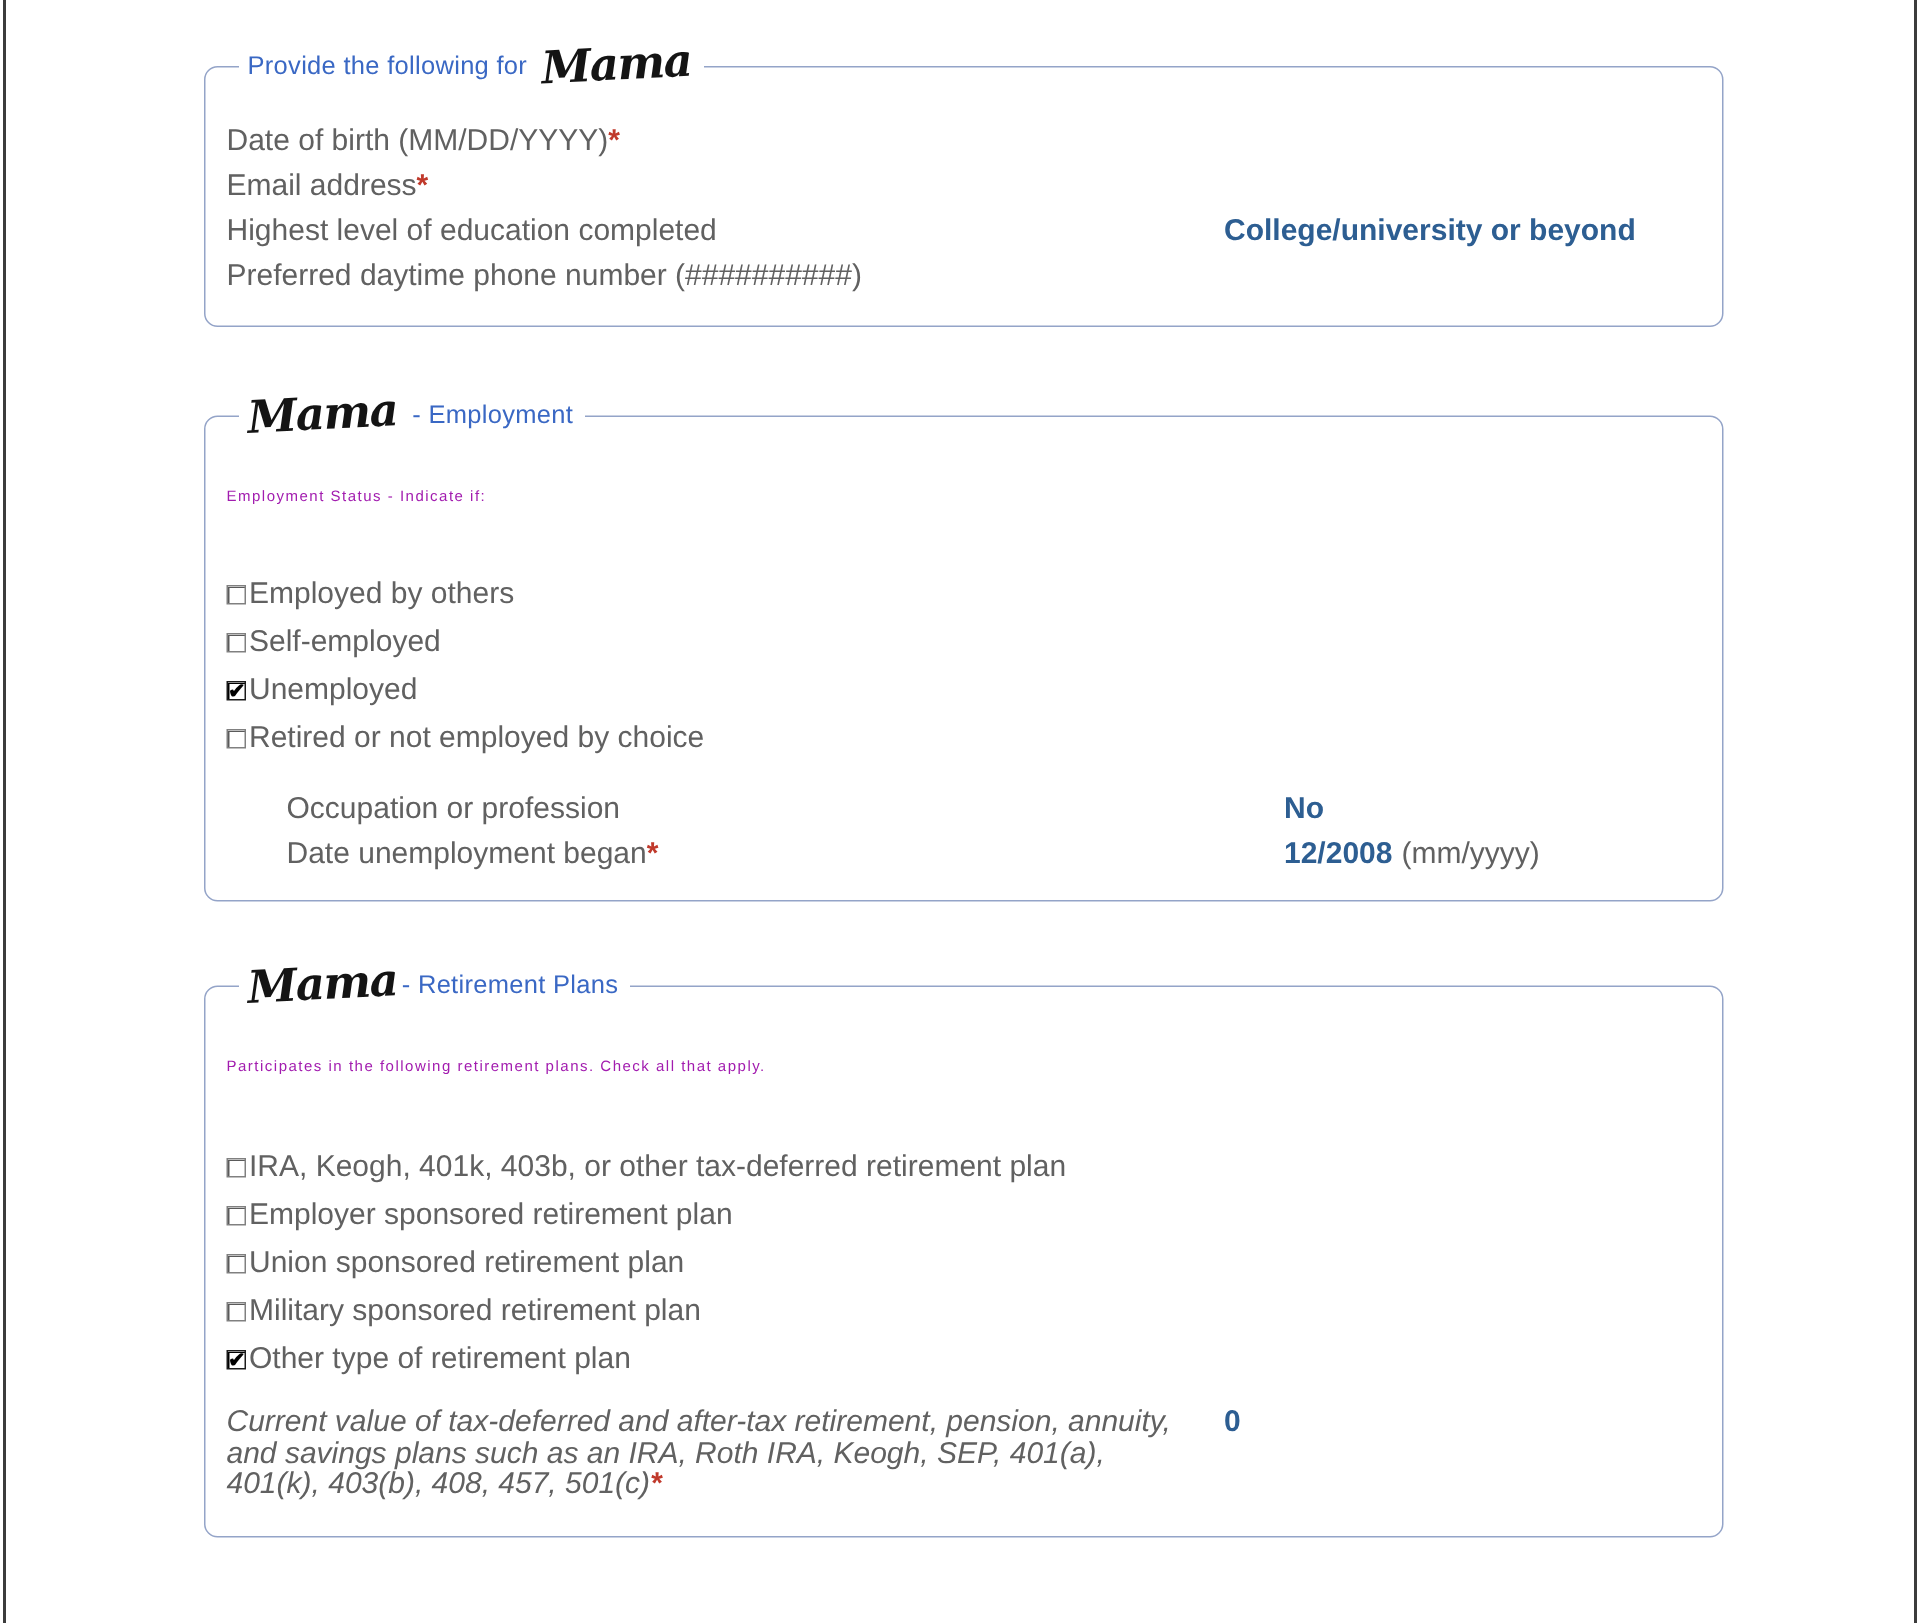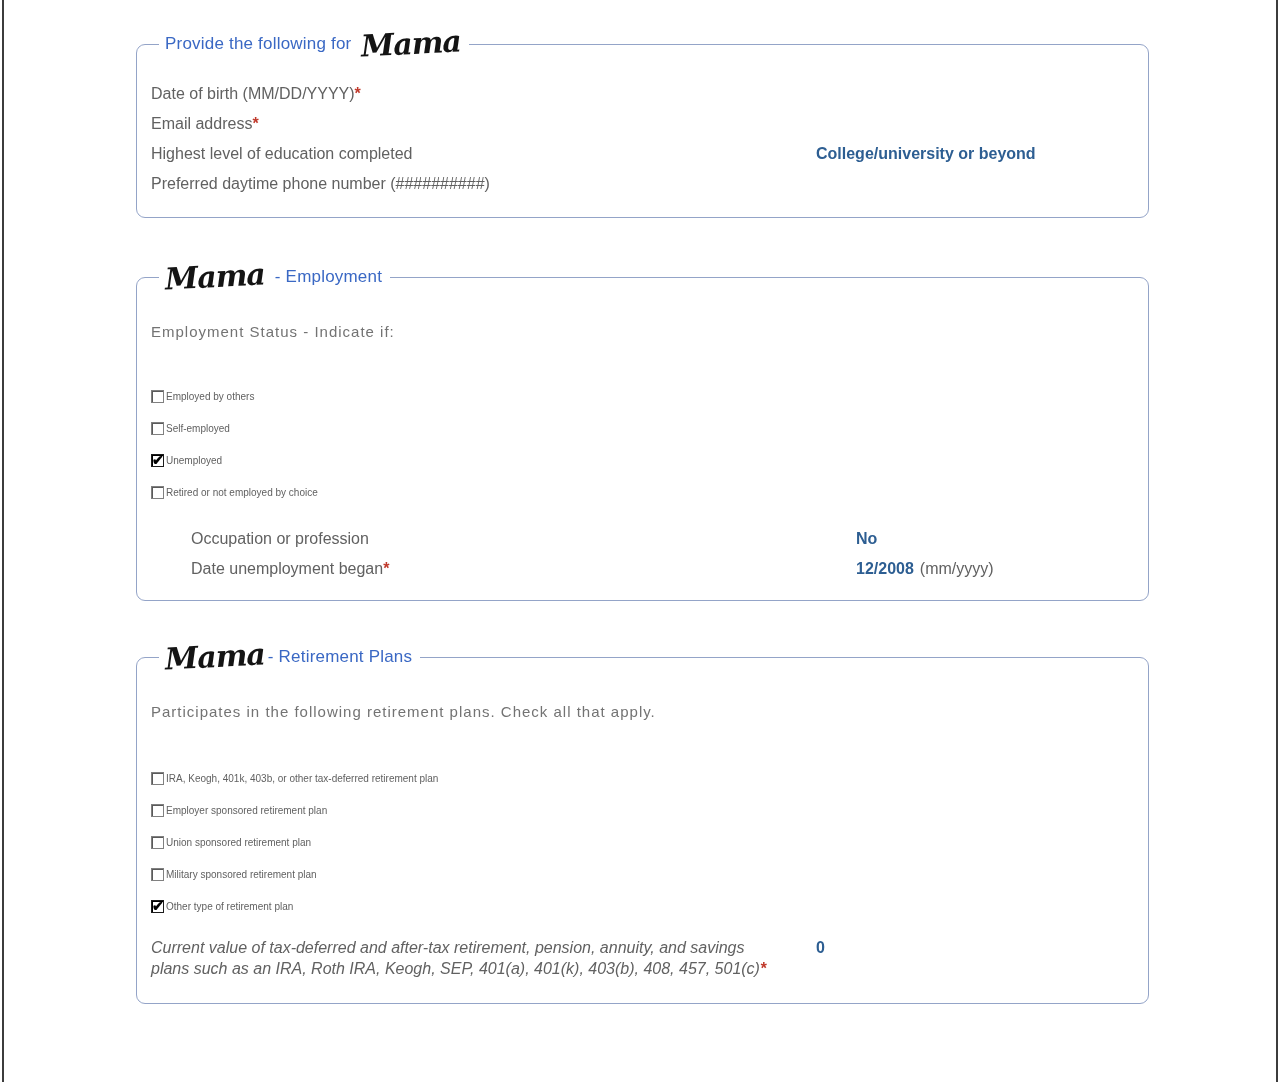--- a/index.html
+++ b/index.html
@@ -37,29 +37,29 @@
     transform:rotate(-3deg);
     vertical-align:middle;
     line-height:38px;
   }
   .fs1 .handwritten { margin-left:10px; }
   .fs2 .legend-suffix { margin-left:10px; }
   .fs3 .legend-suffix { margin-left:3px; }
 
   .instruction {
     margin-top:26px;
-    color:#737373; font-size:15px; letter-spacing:1px;
+    color:#a21caf; font-size:10px; letter-spacing:1px;
     line-height:20px;
   }
 
   .rows { margin-top:16px; }
   .rows.fs2-rows { margin-top:16px;margin-left:40px; }
   .frow {
     display:grid; grid-template-columns:665px 1fr;
-    line-height:30px; font-size:16px;
+    line-height:30px; font-size:20px;
   }
   .frow .label { color:#616161; max-width:648px; }
   .frow.multiline { line-height:20.5px; margin-top:16px; }
   .frow.multiline .label { max-width:632px;font-style:italic; }
   .req { color:#c0392b; font-weight:bold; }
   .val  { color:#2d5e92; font-weight:bold; }
   .val-suffix { color:#616161; font-weight:normal; margin-left:6px; }
 
   .cb-block { margin-top:38px; }
   .cb-block.fs3-cbs { margin-top:40px; }
@@ -70,21 +70,21 @@
     border:1px solid #808080;
     box-shadow:inset 1px 1px 0 #5a5a5a;
     position:relative;
   }
   .cb[data-checked="true"] { border-color:#1c1c1c; box-shadow:inset 1px 1px 0 #000; }
   .cb[data-checked="true"]::after {
     content:"✔";
     position:absolute; left:0px; top:-3px;
     font-size:14px; font-weight:bold; color:#000;
   }
-  .cblabel { color:#616161; font-size:10px; margin-left:2px; }
+  .cblabel { color:#616161; font-size:20px; margin-left:2px; }
 </style>
 </head>
 <body>
 
 <div class="page-edge left"></div>
 <div class="page-edge right"></div>
 
 <div class="content">
 
   <fieldset class="fs1">

